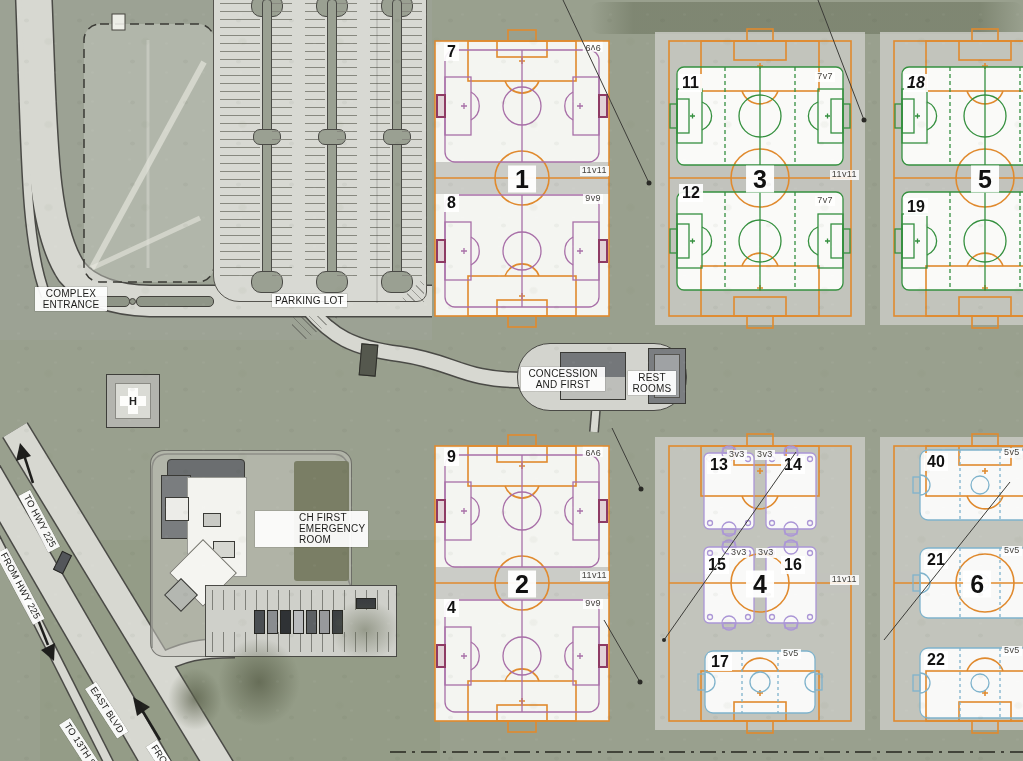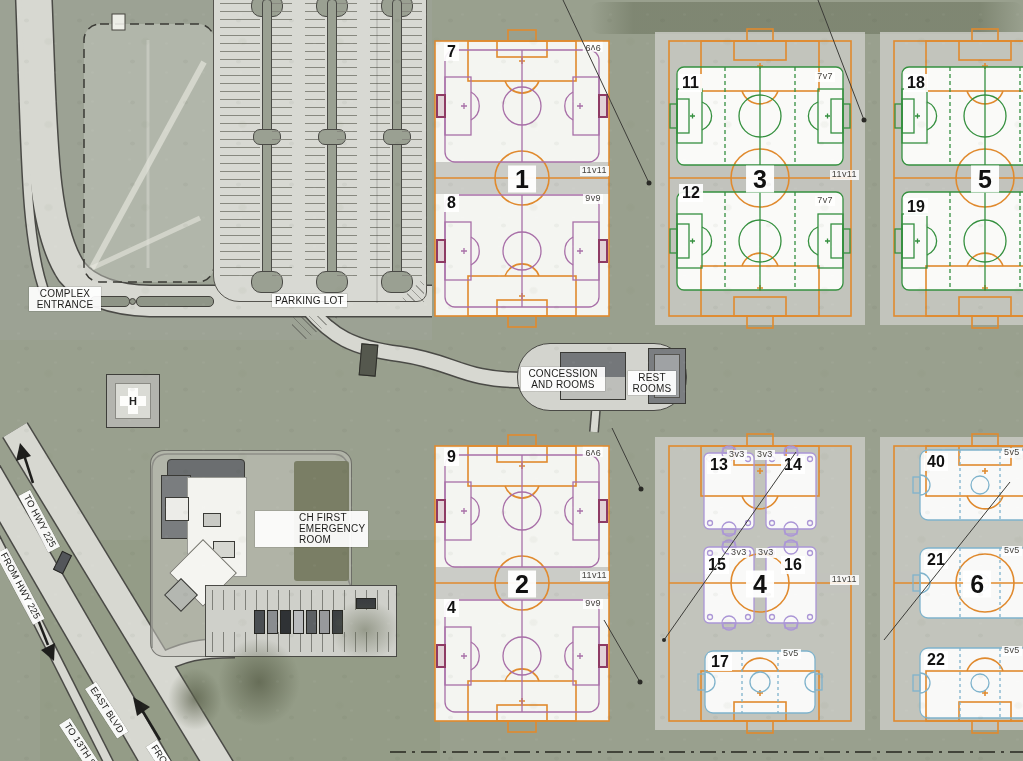--- a/index.html
+++ b/index.html
@@ -411,21 +411,21 @@
           <rect x="16" y="188" width="12" height="34"></rect>
         <rect x="9" y="193" width="7" height="24"></rect>
           <path d="M41,191 A15,15 0 0,1 41,219"></path>
         <path d="M29,205 h5 M31.5,202.5 v5"></path>
         <rect x="157" y="178" width="25" height="54"></rect>
           <rect x="170" y="188" width="12" height="34"></rect>
         <rect x="182" y="193" width="7" height="24"></rect>
           <path d="M157,191 A15,15 0 0,0 157,219"></path>
       </g>
     </svg>
-    <span class="fnum" style="left:18px;top:38px;">18</span>
+    <span class="fnum" style="left:18px;top:38px;font-style:italic;">18</span>
     <span class="fnum" style="left:18px;top:162px;">19</span>
     <span class="fbig">5</span>
   </div>
 
   <div class="complex" style="left:661px;top:441px;width:198px;height:285px;">
     <svg width="198" height="285" viewBox="0 0 198 285">
       <g>
         <rect x="-6" y="-4" width="210" height="293" fill="#c9cac4" opacity=".85"></rect>
         <rect x="8" y="132" width="182" height="20" fill="#c2c3bd"></rect>
         <rect x="43" y="12" width="50" height="76" rx="5" fill="rgba(252,252,251,.95)"></rect>
@@ -587,23 +587,23 @@
       <line x1="1010" y1="482" x2="884" y2="640"></line>
       <line x1="377" y1="0" x2="377" y2="303" opacity=".35" stroke-width=".8"></line>
     </g>
     <g>
       <line x1="390" y1="752" x2="1023" y2="752" stroke="#26261f" stroke-width="1.5" stroke-dasharray="16 6 3 6"></line>
     </g>
   </svg>
 
   <div class="mottle"></div>
 
-  <div class="lbl" style="left:29px;top:287px;width:66px;text-align:center;">COMPLEX ENTRANCE</div>
+  <div class="lbl" style="left:35px;top:287px;width:66px;text-align:center;">COMPLEX ENTRANCE</div>
   <div class="lbl" style="left:272px;top:294px;">PARKING LOT</div>
-  <div class="lbl" style="left:521px;top:367px;width:78px;">CONCESSION AND ROOMS</div>
+  <div class="lbl" style="left:521px;top:367px;width:78px;">CONCESSION AND FIRST</div>
   <div class="lbl" style="left:628px;top:371px;width:42px;">REST ROOMS</div>
   <div class="lbl" style="left:255px;top:511px;width:66px;text-align:left;padding-left:44px;">CH FIRST EMERGENCY ROOM</div>
 
   <div class="lbl rot" style="left:30px;top:490px;transform:rotate(62deg);white-space:nowrap;font-size:9.5px;">TO HWY 225</div>
   <div class="lbl rot" style="left:7px;top:548px;transform:rotate(62deg);white-space:nowrap;font-size:9.5px;">FROM HWY 225</div>
   <div class="lbl rot" style="left:96px;top:682px;transform:rotate(57deg);white-space:nowrap;font-size:9.5px;">EAST BLVD</div>
   <div class="lbl rot" style="left:70px;top:718px;transform:rotate(57deg);white-space:nowrap;font-size:9.5px;">TO 13TH ST</div>
   <div class="lbl rot" style="left:157px;top:740px;transform:rotate(57deg);white-space:nowrap;font-size:9.5px;">FROM</div>
 
 </div>

